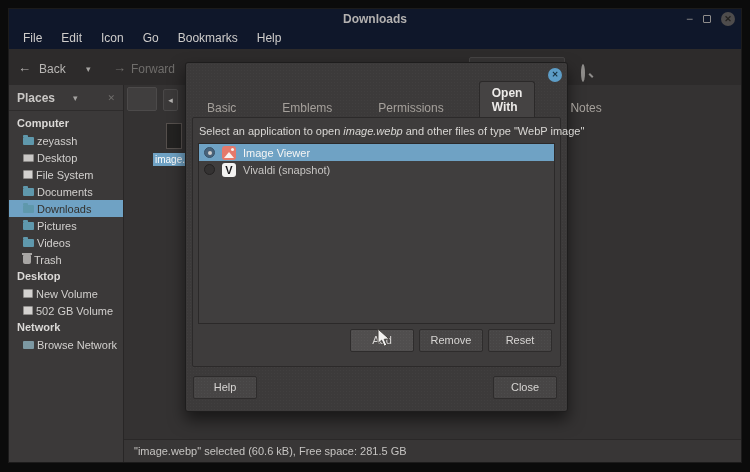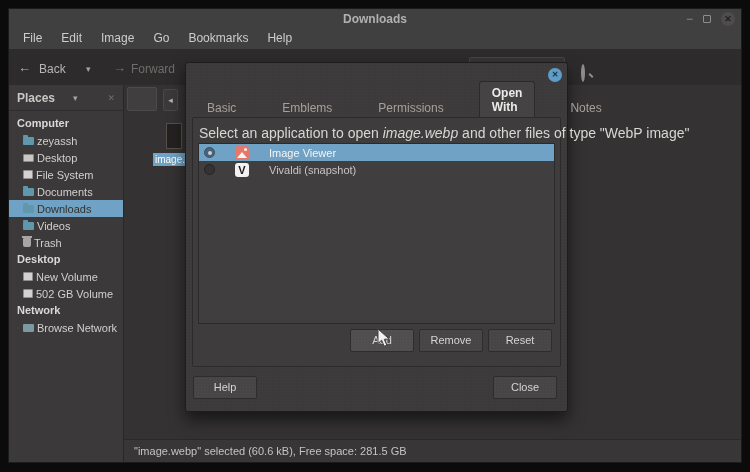--- a/index.html
+++ b/index.html
@@ -2,21 +2,21 @@
 <html><head>
 <meta charset="utf-8">
 <style>
   * { margin:0; padding:0; box-sizing:border-box; }
   html,body { width:750px; height:472px; background:#0b0b0b; overflow:hidden;
               font-family:"Liberation Sans", sans-serif; }
   .screen { position:relative; width:750px; height:472px; background:#0b0b0b; }
 
   
   .window { position:absolute; left:8px; top:8px; width:734px; height:455px;
-            background:#404040; border:1px solid #1c1b1b; }
+            background:#0f172a; border:1px solid #1c1b1b; }
   .titlebar { position:relative; height:20px; }
   .win-title { position:absolute; left:0; right:0; top:3px; text-align:center;
                font-size:12px; font-weight:bold; color:#b3b1b0; }
   .win-controls { position:absolute; right:6px; top:2px; display:flex; gap:10px; align-items:center; height:16px; }
   .win-min { color:#8f8d8c; font-size:12px; line-height:14px; }
   .win-max { width:8px; height:8px; border:1px solid #8f8d8c; border-radius:1px; }
   .win-close { width:14px; height:14px; border-radius:50%; background:#4e4c4c; color:#23211f;
                font-size:9px; line-height:14px; text-align:center; font-weight:bold; }
   .menubar { display:flex; gap:19px; padding:2px 0 2px 14px; height:20px; }
   .menu-item { font-size:12px; color:#cfcdcb; }
@@ -93,25 +93,25 @@
                font-size:12px; font-weight:bold; color:#e9e7e5; }
   .dlg-close { position:absolute; right:5px; top:5px; width:14px; height:14px; border-radius:50%;
                background:#5d9dc7; color:#16303f; font-size:8px; font-weight:bold;
                text-align:center; line-height:14px; }
   .tabs { position:absolute; left:10px; top:33px; height:22px; display:flex; align-items:flex-end;gap:24px; }
   .tab { padding:3px 11px; font-size:12px; color:#a5a09b; }
   .tab.active { background:#454343; border:1px solid #2b2929; border-bottom:none;
                 border-radius:3px 3px 0 0; color:#edebe9; font-weight:bold; padding:4px 12px; }
   .frame { position:absolute; left:6px; right:6px; top:54px; height:250px;
            background:#3e3c3c; border:1px solid #2c2a2a; border-radius:2px; }
-  .desc { padding:7px 6px 0 6px; font-size:14px; color:#d9d7d4; white-space:nowrap; }
+  .desc { padding:7px 6px 0 6px; font-size:11px; color:#d9d7d4; white-space:nowrap; }
   .desc .fname { font-style:italic; }
   .applist { position:absolute; left:5px; right:5px; top:25px; height:181px;
              background:#403e3e; border:1px solid #2b2929; }
-  .app-row { height:17px; display:flex; align-items:center; gap:20px; padding-left:5px;
+  .app-row { height:17px; display:flex; align-items:center; gap:7px; padding-left:5px;
              font-size:11px; color:#c7c5c3; }
   .app-row.selected { background:#6fa2c4; color:#f6f5f4; }
   .radio { width:11px; height:11px; border-radius:50%; background:#343232;
            border:1px solid #242222; position:relative; flex:0 0 auto; }
   .app-row.selected .radio { background:#49637a; border-color:#39536a; }
   .radio.on::after { content:""; position:absolute; left:3px; top:3px; width:4px; height:4px;
                      border-radius:50%; background:#cfcdcb; }
   .app-icon { width:14px; height:14px; border-radius:3px; flex:0 0 auto; }
   .iv-icon { background:#e4796b; position:relative; overflow:hidden; }
   .iv-icon::before { content:""; position:absolute; left:2px; bottom:2px;
@@ -144,21 +144,21 @@
       <div class="win-controls">
         <span class="win-min">−</span>
         <span class="win-max"></span>
         <span class="win-close">✕</span>
       </div>
     </div>
 
     <div class="menubar">
       <span class="menu-item">File</span>
       <span class="menu-item">Edit</span>
-      <span class="menu-item">Image</span>
+      <span class="menu-item">Icon</span>
       <span class="menu-item">Go</span>
       <span class="menu-item">Bookmarks</span>
       <span class="menu-item">Help</span>
     </div>
 
     <div class="toolbar">
       <span class="tb arrow-glyph" style="left:9px;">←</span>
       <span class="tb" style="left:30px;">Back</span>
       <span class="tb caret" style="left:77px; top:15px;">▾</span>
       <span class="tb arrow-glyph tb-dim" style="left:104px;">→</span>
@@ -202,20 +202,24 @@
           <div class="side-item">
             <span class="ic ic-folder"></span>
             <span>Documents</span>
             </div>
           <div class="side-item selected">
             <span class="ic ic-folder"></span>
             <span>Downloads</span>
             </div>
           <div class="side-item">
             <span class="ic ic-folder"></span>
+            <span>Pictures</span>
+            </div>
+          <div class="side-item">
+            <span class="ic ic-folder"></span>
             <span>Videos</span>
             </div>
           <div class="side-item">
             <span class="ic ic-trash"></span>
             <span>Trash</span>
             </div>
           <div class="side-header">Desktop</div>
           <div class="side-item">
             <span class="ic ic-drive"></span>
             <span>New Volume</span>

